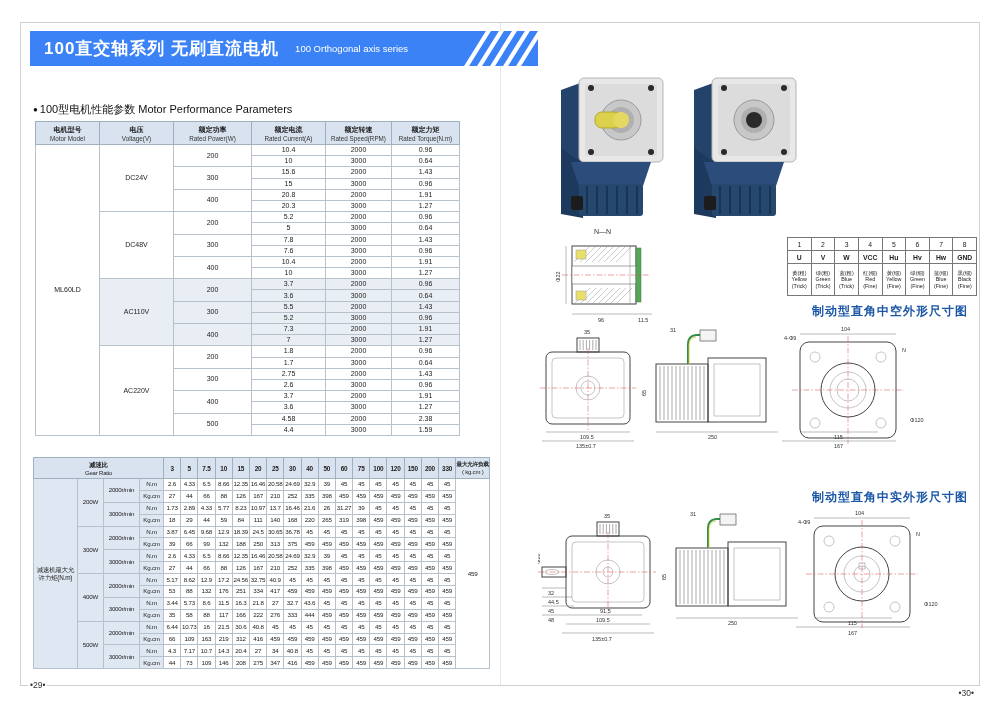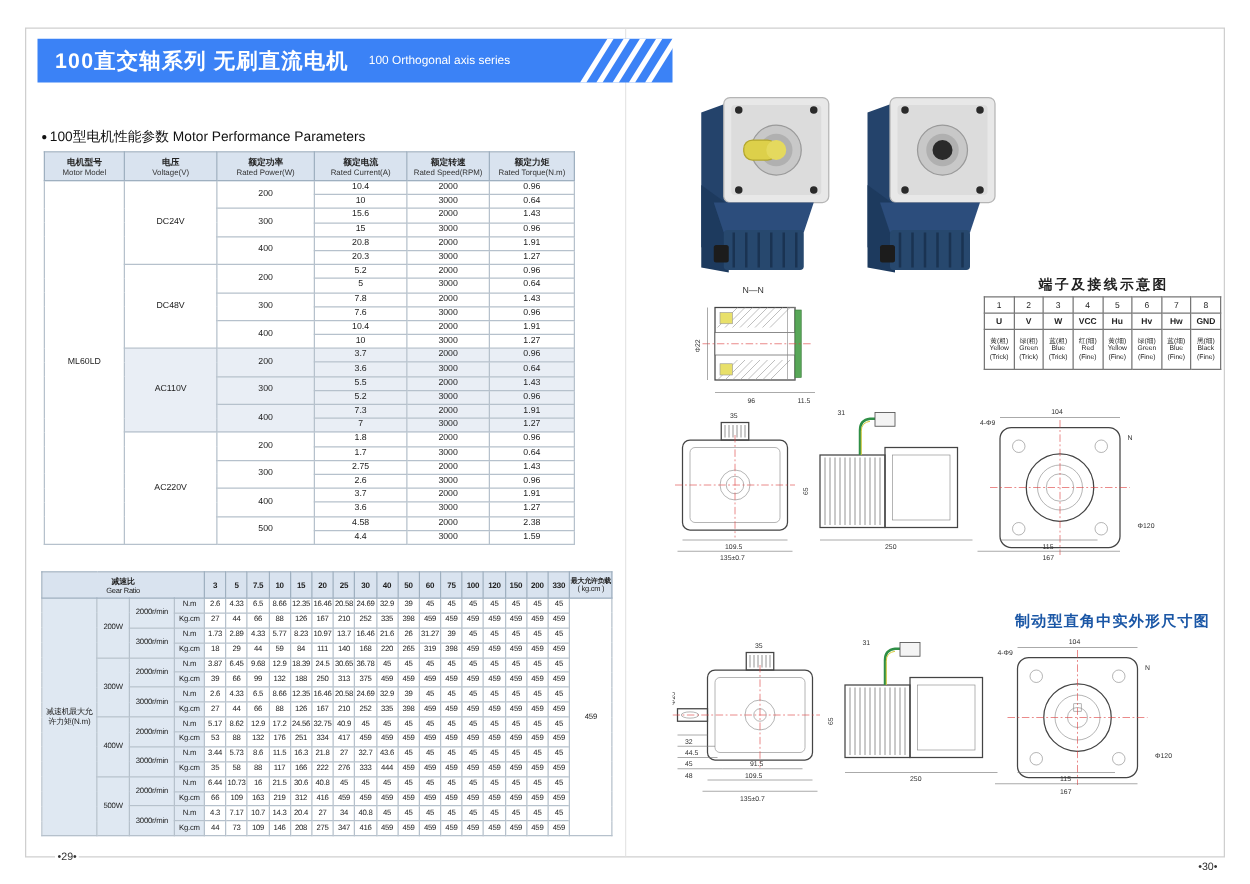--- a/index.html
+++ b/index.html
@@ -39,21 +39,21 @@
   
   #terminal-title{left:788px;top:220px;width:190px;text-align:center;font-weight:bold;font-size:11px;letter-spacing:2px;}
   #terminal-table{position:absolute;left:787px;top:237px;width:190px;font-size:6.8px;border:1px solid #555;}
   #terminal-table td{border:1px solid #777;text-align:center;padding:0;}
   #terminal-table tr:nth-child(1) td{height:12px;}
   #terminal-table tr:nth-child(2) td{height:12px;font-weight:bold;}
   #terminal-table tr:nth-child(3) td{height:31px;font-size:5.4px;line-height:6.2px;}
   
   .bluetitle{width:200px;text-align:center;color:#1b57a6;font-weight:bold;font-size:12px;letter-spacing:1px;}
   
-  .pageno{font-size:8.5px;color:#333;background:#fff;padding:0 2px;margin-left:16px;}
+  .pageno{font-size:8.5px;color:#333;background:#fff;padding:0 2px;}
   
   svg text{font-family:"Liberation Sans",sans-serif;font-size:5.5px;fill:#333;}
   svg .ol{fill:none;stroke:#444;stroke-width:1;}
   svg .thin{fill:none;stroke:#888;stroke-width:0.5;}
   svg .dim{stroke:#777;stroke-width:0.5;}
   svg .cl{stroke:#d44;stroke-width:0.5;stroke-dasharray:6 2 1.5 2;fill:none;}
   svg .fins line{stroke:#555;stroke-width:0.5;}
   svg .hatch line{stroke:#999;stroke-width:0.5;}
 </style>
 </head>
@@ -745,21 +745,20 @@
     <rect x="98" y="26" width="5" height="54" fill="#58a758" stroke="#3c7b3c" stroke-width="0.5"></rect>
     <line x1="24" y1="53" x2="112" y2="53" class="cl"></line>
     <line x1="28" y1="24" x2="28" y2="82" class="dim"></line>
     <text transform="rotate(-90 22 60)" x="22" y="60">Φ22</text>
     <line x1="34" y1="92" x2="98" y2="92" class="dim"></line>
     <line x1="98" y1="92" x2="114" y2="92" class="dim"></line>
     <text x="60" y="100">96</text>
     <text x="100" y="100">11.5</text>
   </svg>
 
-  <div class="abs" id="terminal-title">端子及接线示意图</div>
   <table id="terminal-table">
       <tbody>
         <tr>
           <td>1</td>
           <td>2</td>
           <td>3</td>
           <td>4</td>
           <td>5</td>
           <td>6</td>
           <td>7</td>
@@ -813,20 +812,21 @@
           </td>
           <td>
             <div>黑(细)</div>
             <div>Black</div>
             <div>(Fine)</div>
           </td>
         </tr>
       </tbody>
     </table>
 
+  <div class="bluetitle abs" style="left:790px;top:303px;">制动型直角中空外形尺寸图</div>
   <svg class="abs" style="left:538px;top:322px;" width="452" height="128" viewBox="0 0 452 128">
 
     <rect x="8" y="30" width="84" height="72" rx="6" class="ol"></rect>
     <rect x="14" y="36" width="72" height="60" rx="4" class="thin"></rect>
     <circle cx="50" cy="66" r="12" class="thin"></circle>
       <circle cx="50" cy="66" r="7" class="thin"></circle>
     <rect x="39" y="16" width="22" height="14" class="ol"></rect>
     <g class="fins">
         <line x1="42" x2="42" y1="18" y2="28"></line>
         <line x1="45.2" x2="45.2" y1="18" y2="28"></line>

